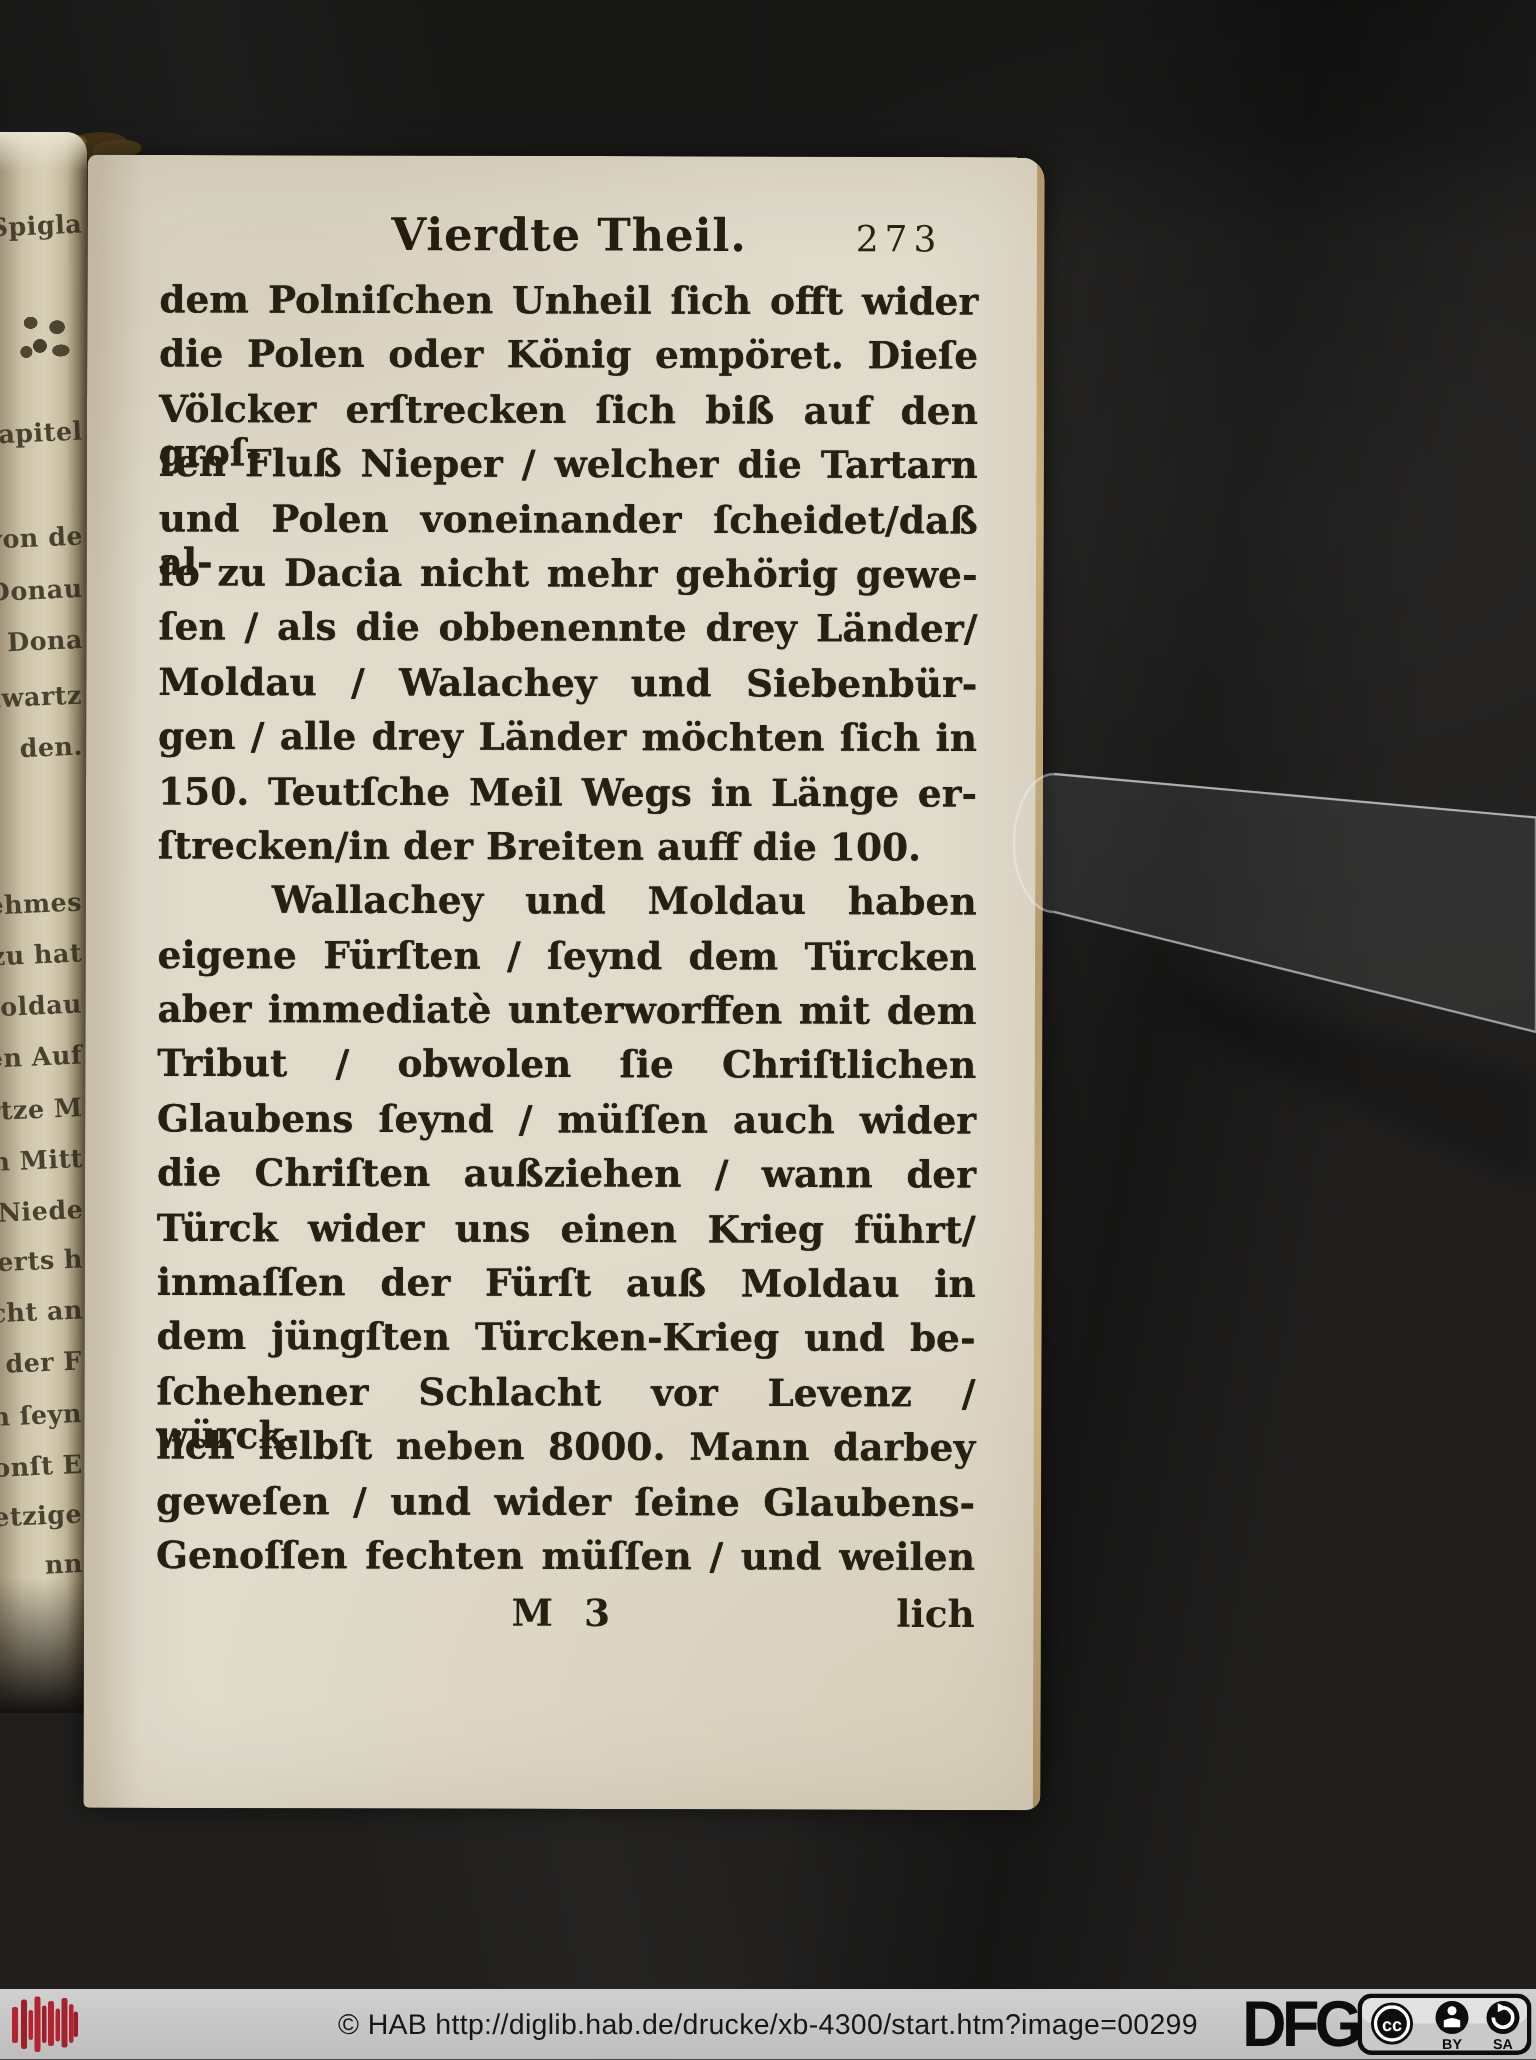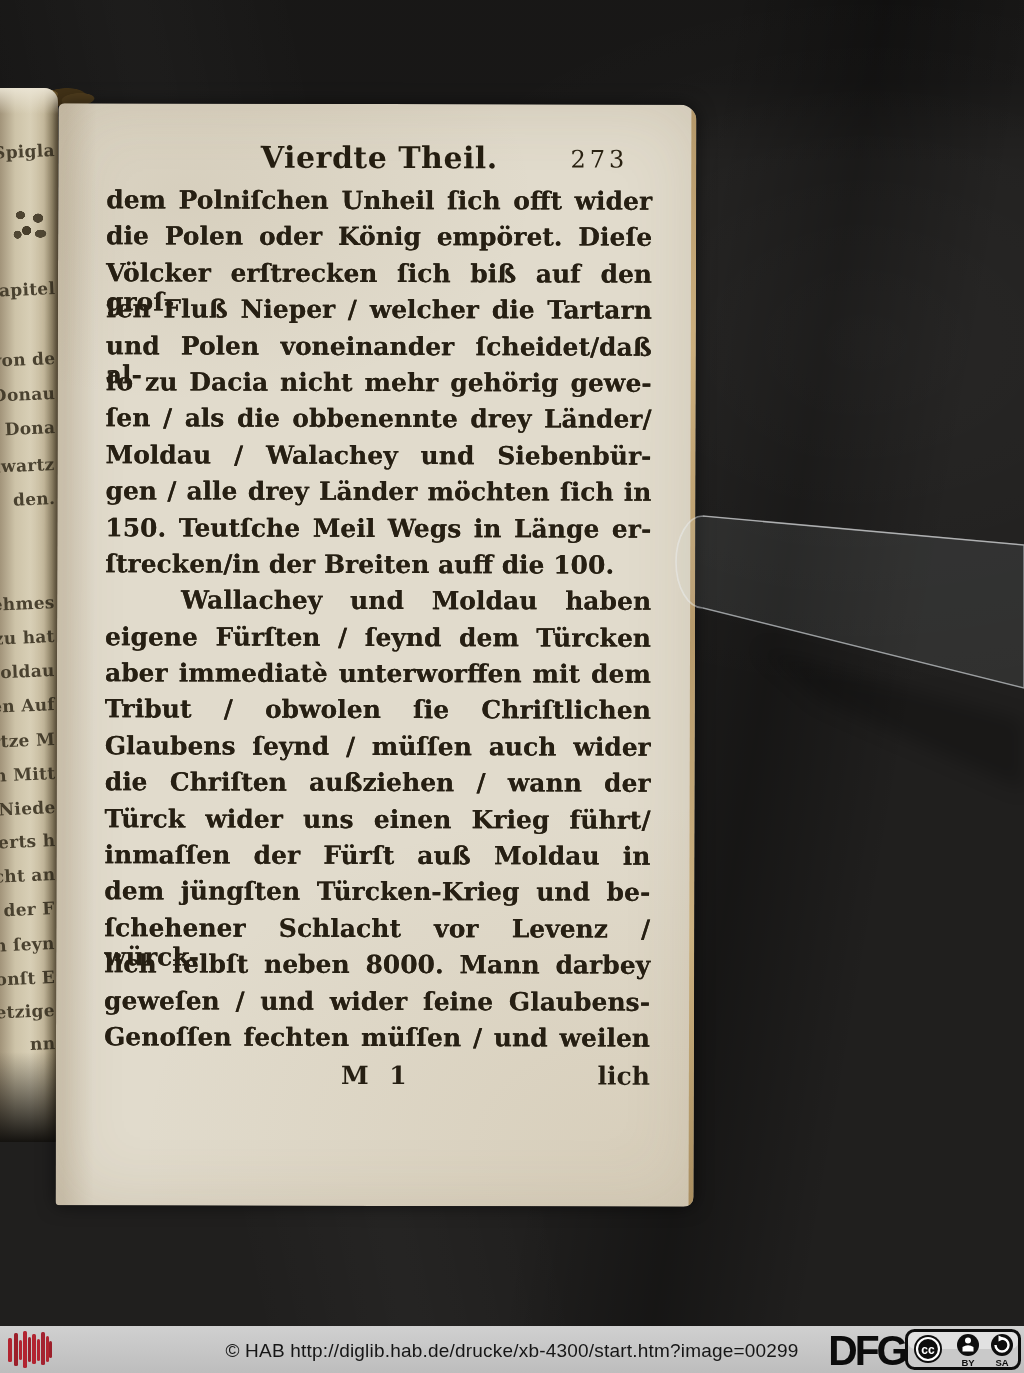--- a/index.html
+++ b/index.html
@@ -138,21 +138,21 @@
           <div class="bline j">Türck wider uns einen Krieg führt/</div>
           <div class="bline j">inmaſſen der Fürſt auß Moldau in</div>
           <div class="bline j">dem jüngſten Türcken-Krieg und be-</div>
           <div class="bline j">ſchehener Schlacht vor Levenz / würck-</div>
           <div class="bline j">lich ſelbſt neben 8000. Mann darbey</div>
           <div class="bline j">geweſen / und wider ſeine Glaubens-</div>
           <div class="bline j">Genoſſen fechten müſſen / und weilen</div>
         </div>
       <div class="sig-row">
         <span></span>
-        <span class="sig">M 1</span>
+        <span class="sig">M 3</span>
         <span class="catch">lich</span>
       </div>
     </div>
   </div>
 
   <svg class="strip-svg" width="1024" height="1373" viewBox="0 0 1024 1373">
     <path d="M 760,648 L 1024,720 L 1024,790 L 820,700 Z" fill="rgba(0,0,0,0.22)" style="filter:blur(9px)"></path>
     <path d="M 703,516 A 27,46 0 0 0 703,608 L 1024,688 L 1024,545 Z" fill="rgba(215,220,226,0.09)" stroke="rgba(238,242,246,0.45)" stroke-width="1.6"></path>
     <path d="M 703,516 L 1024,545" stroke="rgba(255,255,255,0.38)" stroke-width="1.2" fill="none"></path>
     <path d="M 703,608 L 1024,688" stroke="rgba(230,235,240,0.30)" stroke-width="1.2" fill="none"></path>

